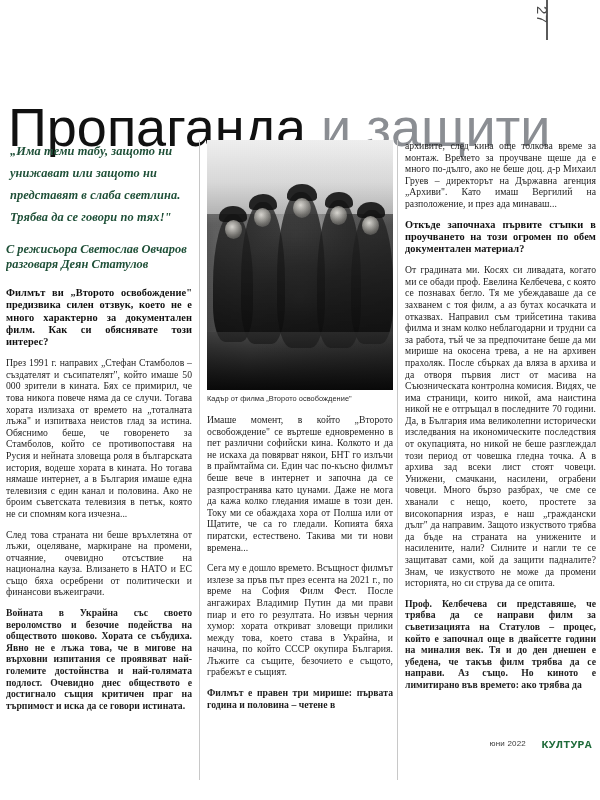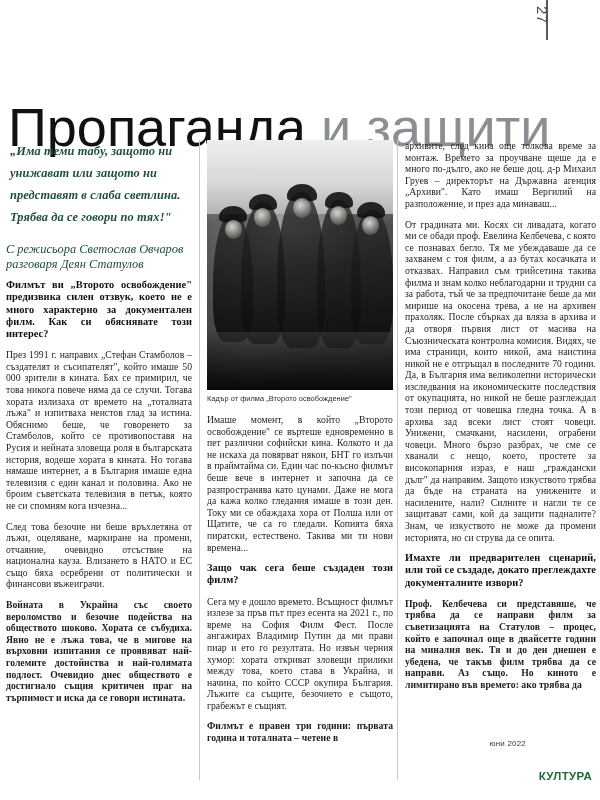--- a/index.html
+++ b/index.html
@@ -98,25 +98,25 @@
     font-weight: bold;
     font-size: 12.4px;
     line-height: 22px;
     color: #1f5038;
     margin: 0 0 14px 4px;
     letter-spacing: 0.1px;
   }
   .byline {
     font-family: "Liberation Serif", serif;
     font-style: italic;
-    font-weight: normal;
+    font-weight: bold;
     font-size: 12.4px;
     line-height: 14.6px;
     color: #1f5038;
-    margin: 0 0 8px 0;
+    margin: 0 0 16px 0;
   }
   .q {
     font-family: "Liberation Serif", serif;
     font-weight: bold;
     font-size: 10.4px;
     line-height: 12.2px;
     color: #111111;
     text-align: justify;
     margin: 0 0 9px 0;
     letter-spacing: 0.05px;
@@ -208,26 +208,25 @@
     top: 1px;
     font-family: "Liberation Sans", sans-serif;
     font-size: 8px;
     color: #3a3a3a;
     letter-spacing: 0.2px;
   }
   #footer-brand {
     position: absolute;
     right: 8px;
     top: 0px;
-    font-family: Liberation Sans, sans-serif;
+    font-family: Liberation Mono, monospace;
     font-weight: bold;
     font-size: 11.5px;
     color: #1f6b3a;
     letter-spacing: 0.3px;
-    margin-top: 32px;
   }
 </style>
 </head>
 <body>
 
 <div id="page-header">
   <div id="header-rule"></div>
   <div id="folio">27</div>
 </div>
 
@@ -239,21 +238,21 @@
 
   <div class="rule" id="rule-1"></div>
   <div class="rule" id="rule-2"></div>
 
   <div class="col" id="col-left">
     <p class="lead">„Има теми табу, защото ни унижават или защото ни представят в слаба светлина. Трябва да се говори по тях!"</p>
     <p class="byline">С режисьора Светослав Овчаров разговаря Деян Статулов</p>
     <div id="left-flow">
         <p class="q">Филмът ви „Второто освобождение" предизвика силен отзвук, което не е много характерно за документален филм. Как си обяснявате този интерес?</p>
         <p class="p">През 1991 г. направих „Стефан Стамболов – създателят и съсипателят", който имаше 50 000 зрители в кината. Бях се примирил, че това никога повече няма да се случи. Тогава хората излизаха от времето на „тоталната лъжа" и изпитваха неистов глад за истина. Обяснимо беше, че говоренето за Стамболов, който се противопоставя на Русия и нейната зловеща роля в българската история, водеше хората в кината. Но тогава нямаше интернет, а в България имаше една телевизия с един канал и половина. Ако не броим съветската телевизия в петък, която не си спомням кога изчезна...</p>
-        <p class="p">След това безочие ни беше връхлетяна от лъжи, оцеляване, маркиране на промени, отчаяние, очевидно отсъствие на национална кауза. Влизането в НАТО и ЕС също бяха осребрени от политически и финансови въжеиграчи.</p>
+        <p class="p">След това страната ни беше връхлетяна от лъжи, оцеляване, маркиране на промени, отчаяние, очевидно отсъствие на национална кауза. Влизането в НАТО и ЕС също бяха осребрени от политически и финансови въжеиграчи.</p>
         <p class="p">Войната в Украйна със своето вероломство и безочие подейства на обществото шоково. Хората се събудиха. Явно не е лъжа това, че в мигове на върховни изпитания се проявяват най-големите достойнства и най-голямата подлост. Очевидно днес обществото е достигнало същия критичен праг на търпимост и иска да се говори истината.</p>
       </div>
   </div>
 
   <div class="col" id="col-mid">
     <div id="photo-block">
       <div id="photo">
         <div class="sky"></div>
         <div class="fig" style="left:6px;  top:74px;  width:40px;  height:128px;"></div>
         <div class="fig" style="left:34px; top:62px;  width:44px;  height:142px;"></div>
@@ -270,31 +269,30 @@
         <div class="face" style="left:86px; top:58px; width:18px; height:20px;"></div>
         <div class="face" style="left:123px;top:66px; width:17px; height:19px;"></div>
         <div class="face" style="left:155px;top:76px; width:17px; height:19px;"></div>
         <div class="ground"></div>
         <div class="grain"></div>
       </div>
       <div id="photo-caption">Кадър от филма „Второто освобождение"</div>
     </div>
     <div id="mid-flow">
         <p class="p">Имаше момент, в който „Второто освобождение" се въртеше едновременно в пет различни софийски кина. Колкото и да не искаха да повярват някои, БНТ го излъчи в праймтайма си. Един час по-късно филмът беше вече в интернет и започна да се разпространява като цунами. Даже не мога да кажа колко гледания имаше в този ден. Току ми се обаждаха хора от Полша или от Щатите, че са го гледали. Копията бяха пиратски, естествено. Такива ми ти нови времена...</p>
-        <p class="q">Защо чак сега беше създаден този филм?</p>
         <p class="p">Сега му е дошло времето. Всъщност филмът излезе за пръв път през есента на 2021 г., по време на София Филм Фест. После ангажирах Владимир Путин да ми прави пиар и ето го резултата. Но извън черния хумор: хората откриват зловещи прилики между това, което става в Украйна, и начина, по който СССР окупира България. Лъжите са същите, безочието е същото, грабежът е същият.</p>
-        <p class="p">Филмът е правен три години: първата година и тоталната – четене в</p>
+        <p class="p">Филмът е правен три мирише: първата година и половина – четене в</p>
       </div>
   </div>
 
   <div class="col" id="col-right">
     <div id="right-flow">
         <p class="p">архивите, след кина още толкова време за монтаж. Времето за проучване щеше да е много по-дълго, ако не беше доц. д-р Михаил Груев – директорът на Държавна агенция „Архиви". Като имаш Вергилий на разположение, и през ада минаваш...</p>
+        <p class="q">Откъде започнаха първите стъпки в проучването на този огромен по обем документален материал?</p>
         <p class="p">От градината ми. Косях си ливадата, когато ми се обади проф. Евелина Келбечева, с която се познавах бегло. Тя ме убеждаваше да се захванем с тоя филм, а аз бутах косачката и отказвах. Направил съм трийсетина такива филма и знам колко неблагодарни и трудни са за работа, тъй че за предпочитане беше да ми мирише на окосена трева, а не на архивен прахоляк. После сбърках да вляза в архива и да отворя първия лист от масива на Съюзническата контролна комисия. Видях, че има страници, които никой, ама наистина никой не е отгръщал в последните 70 години. Да, в България има великолепни исторически изследвания на икономическите последствия от окупацията, но никой не беше разглеждал този период от човешка гледна точка. А в архива зад всеки лист стоят човеци. Унижени, смачкани, насилени, ограбени човеци. Много бързо разбрах, че сме се хванали с нещо, което, простете за високопарния израз, е наш „граждански дълг" да направим. Защото изкуството трябва да бъде на страната на унижените и насилените, нали? Силните и нагли те се защитават сами, кой да защити падналите? Знам, че изкуството не може да промени историята, но си струва да се опита.</p>
-        <p class="q">Имахте ли предварителен сценарий, или той се създаде, докато преглеждахте документалните извори?</p>
         <p class="p">Проф. Келбечева си представяше, че трябва да се направи филм за съветизацията на Статулов – процес, който е започнал още в двайсетте години на миналия век. Тя и до ден днешен е убедена, че такъв филм трябва да се направи. Аз също. Но киното е лимитирано във времето: ако трябва да</p>
       </div>
   </div>
 
 </div>
 
 <div id="footer">
   <span id="footer-date">юни 2022</span>
   <span id="footer-brand">КУЛТУРА</span>
 </div>

